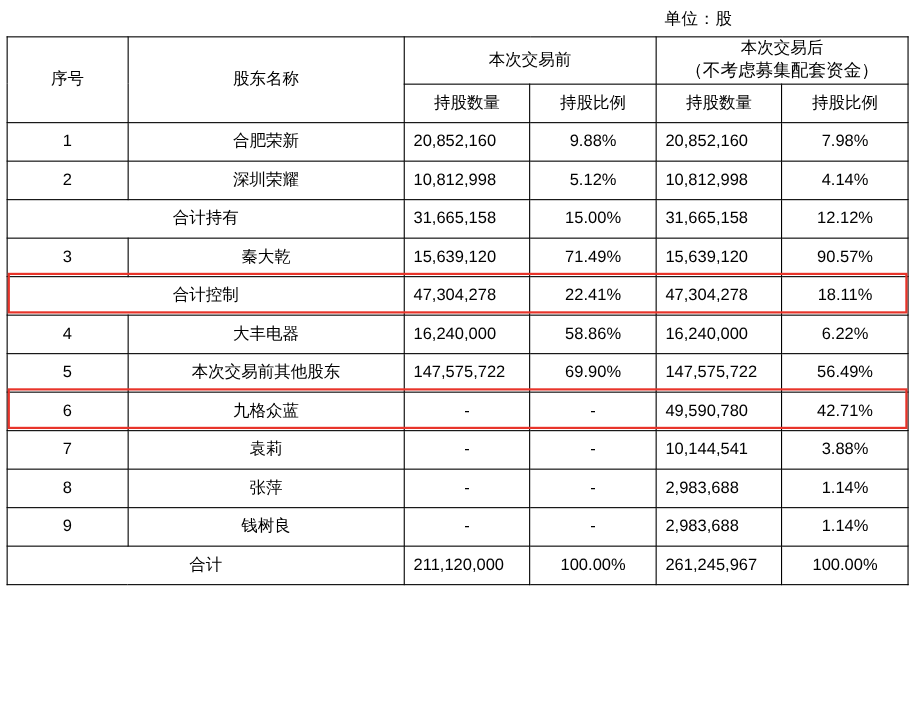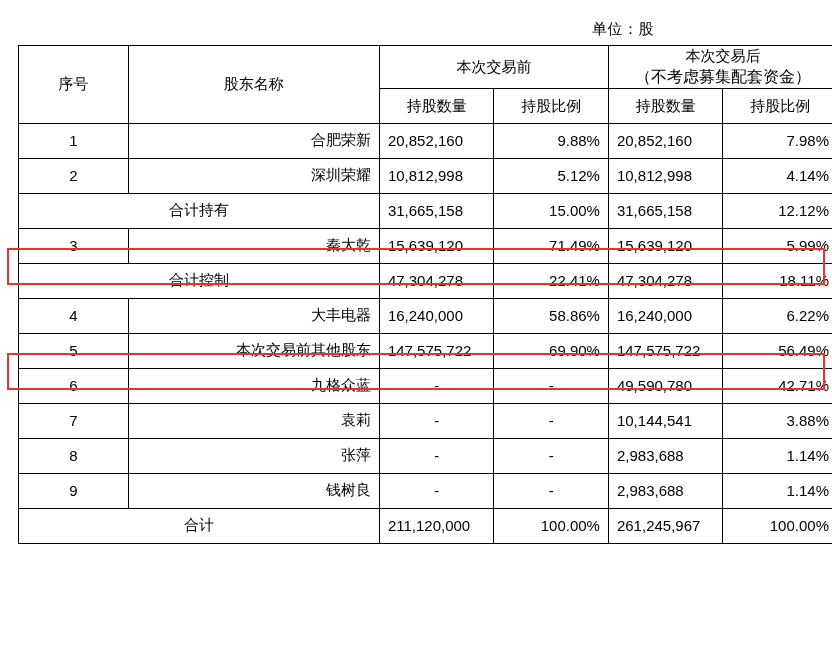--- a/index.html
+++ b/index.html
@@ -11,21 +11,21 @@
     width: 832px;
     height: 654px;
     font-family: "Liberation Sans", sans-serif;
     color: #000000;
     position: relative;
   }
   .page {
     width: 674px;
     height: 654px;
     box-sizing: border-box;
-    padding: 12px;
+    padding: 0;
     position: relative;
   }
   .unit-line {
     text-align: right;
     font-size: 15px;
     padding: 8px 8px 6px 0;
     letter-spacing: 0.5px;
   }
   table.share-table {
     border-collapse: collapse;
@@ -37,35 +37,35 @@
     border: 1px solid #000000;
     font-size: 15px;
     font-weight: normal;
     padding: 0 8px;
     height: 34px;
     vertical-align: middle;
   }
   .c-seq { width: 62px; text-align: center; }
   .c-name { width: 164px; text-align: center; }
   .c-num { width: 148px; text-align: left; }
-  .c-pct { width: 124px; text-align: right; }
+  .c-pct { width: 124px; text-align: center; }
 
   thead td {
     text-align: center !important;
     font-weight: bold;
     line-height: 1.35;
   }
   thead .hdr-tall { height: 42px; }
   thead .hdr-sub { height: 40px; }
   .hdr-two-line { font-size: 15px; }
   .hdr-two-line .l2 { font-size: 16px; }
 
   .row-bold td { font-weight: bold; }
   .center { text-align: center !important; }
-  .name-cell { text-align: right; }
+  .name-cell { text-align: center; }
 
   
   .hl-wrap { position: absolute; border: 2px solid #e8342a; box-sizing: border-box; pointer-events: none; }
   #hl-control { left: 72px; top: 318px; width: 756px; height: 36px; }
   #hl-jiuge { left: 72px; top: 450px; width: 756px; height: 36px; }
 </style>
 </head>
 <body>
 
 <div class="page">
@@ -113,21 +113,21 @@
           <td class="c-pct">15.00%</td>
           <td class="c-num">31,665,158</td>
           <td class="c-pct">12.12%</td>
         </tr>
         <tr>
           <td class="c-seq center">3</td>
           <td class="c-name name-cell">秦大乾</td>
           <td class="c-num">15,639,120</td>
           <td class="c-pct">71.49%</td>
           <td class="c-num">15,639,120</td>
-          <td class="c-pct">5.99%</td>
+          <td class="c-pct">90.57%</td>
         </tr>
         <tr class="row-bold">
           <td class="center" colspan="2">合计控制</td>
           <td class="c-num">47,304,278</td>
           <td class="c-pct">22.41%</td>
           <td class="c-num">47,304,278</td>
           <td class="c-pct">18.11%</td>
         </tr>
         <tr>
           <td class="c-seq center">4</td>

